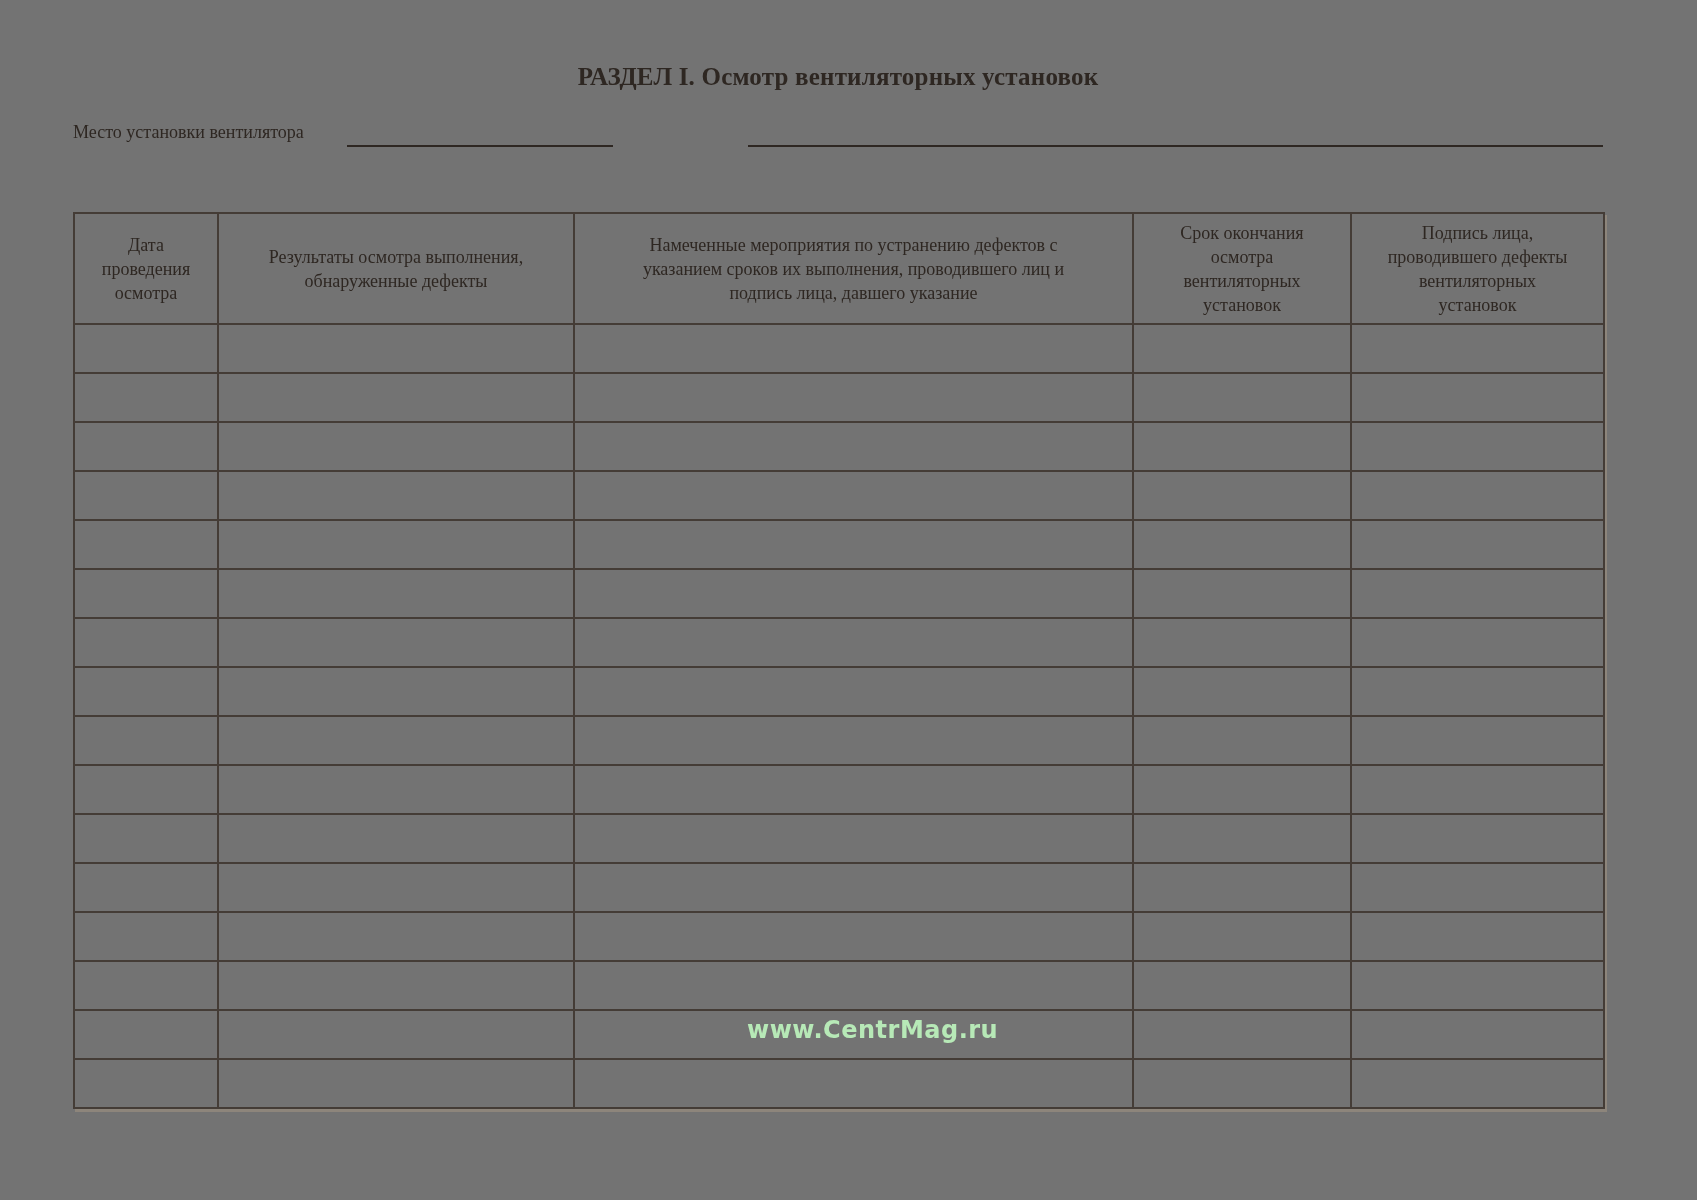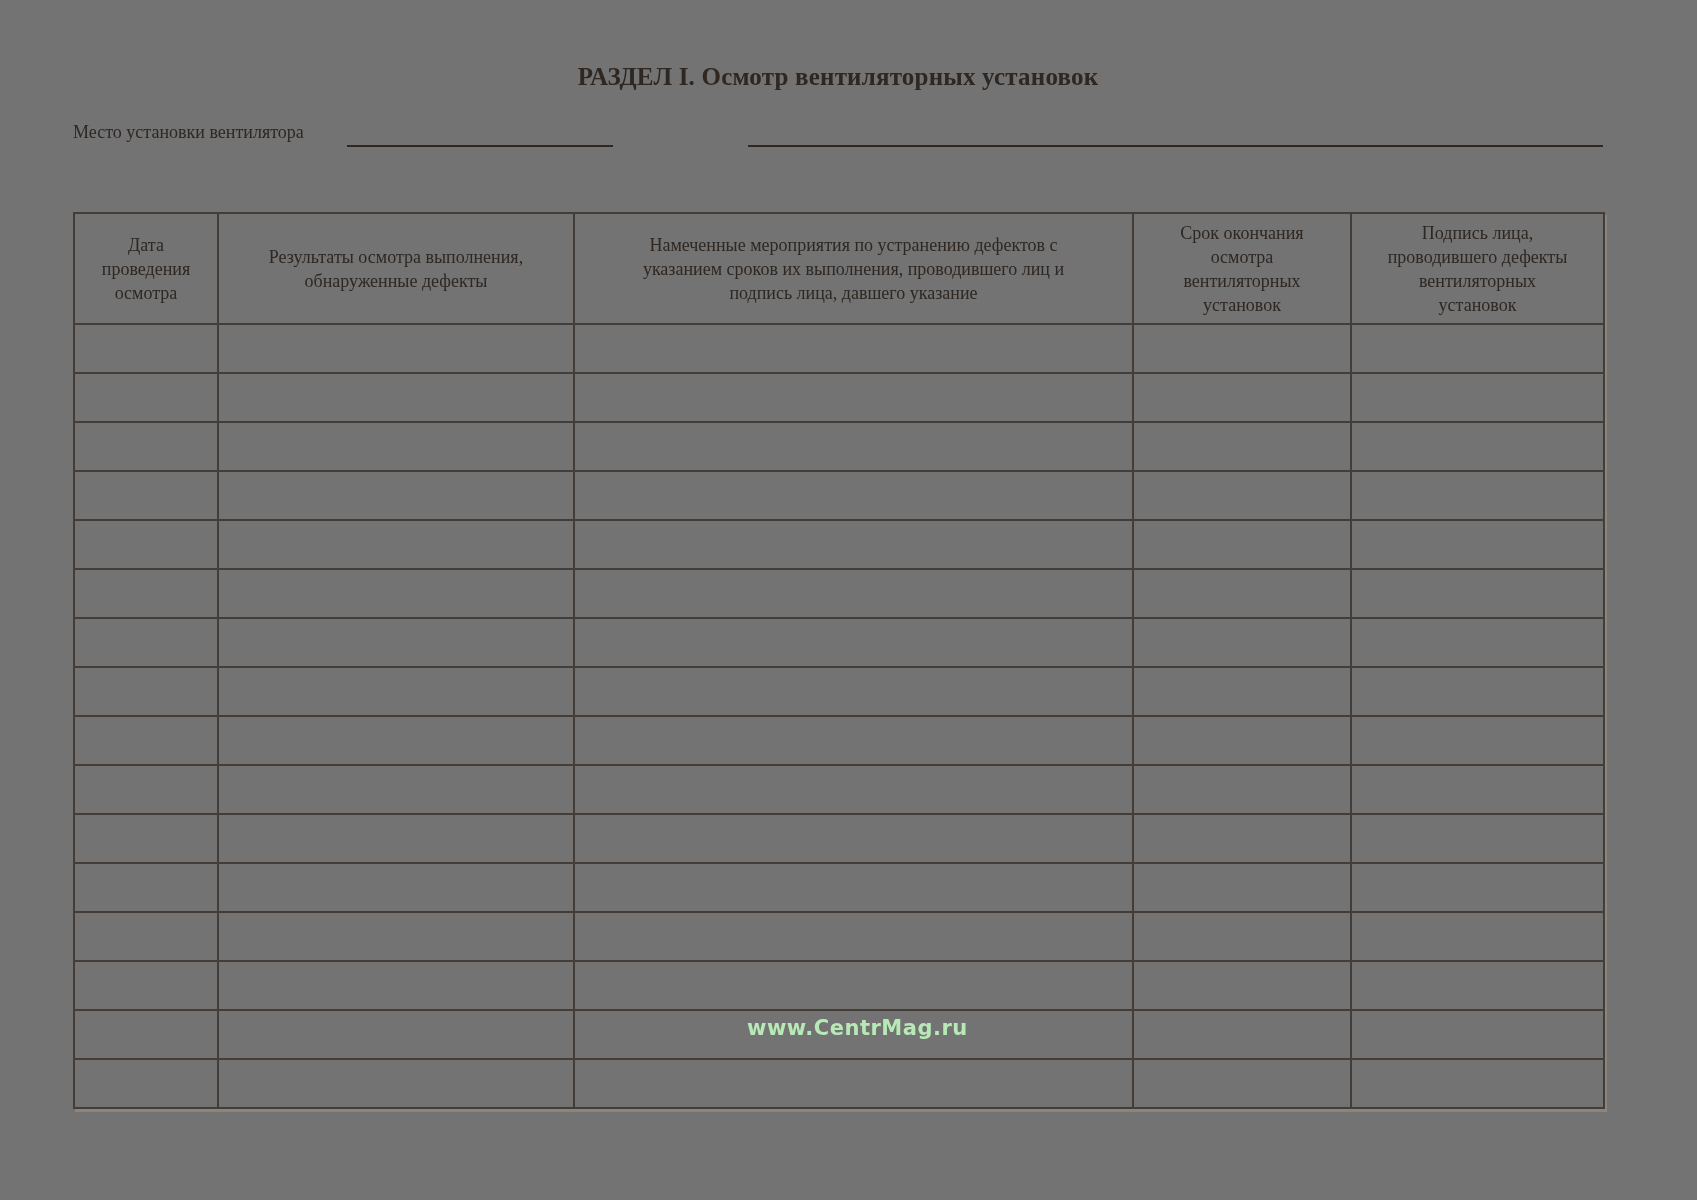--- a/index.html
+++ b/index.html
@@ -80,21 +80,21 @@
     color: #2e2722;
   }
   table.journal td {
     height: 49px;
   }
   .watermark {
     position: absolute;
     top: 1016px;
     left: 747px;
     font-family: "DejaVu Sans", sans-serif;
-    font-size: 21px;
+    font-size: 24px;
     font-weight: bold;
     letter-spacing: 0.5px;
     z-index: 5;
     pointer-events: none;
   }
 </style>
 </head>
 <body>
 
 <div class="page">

